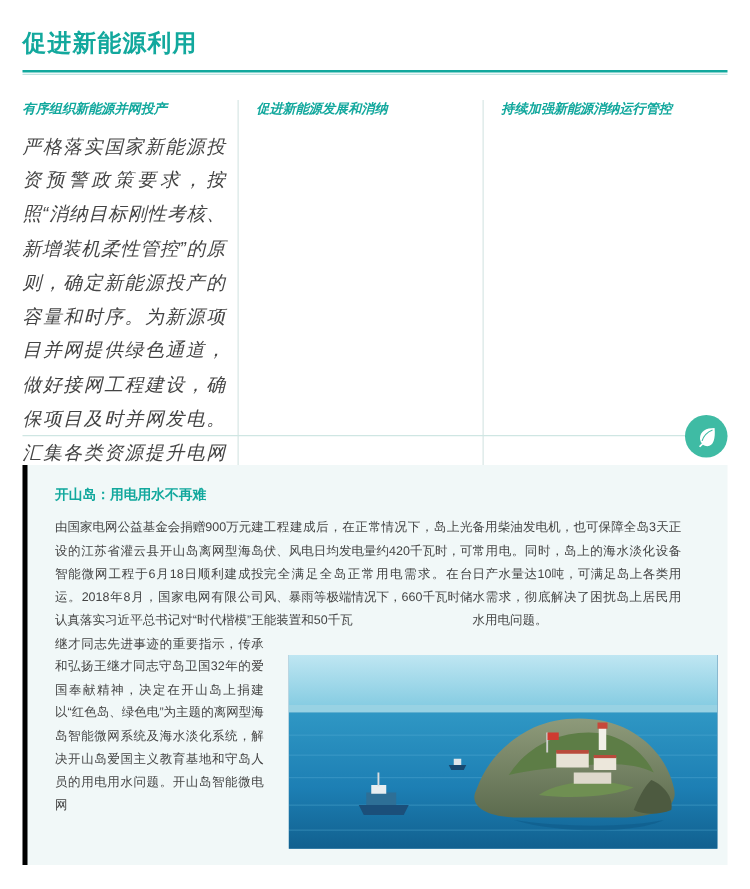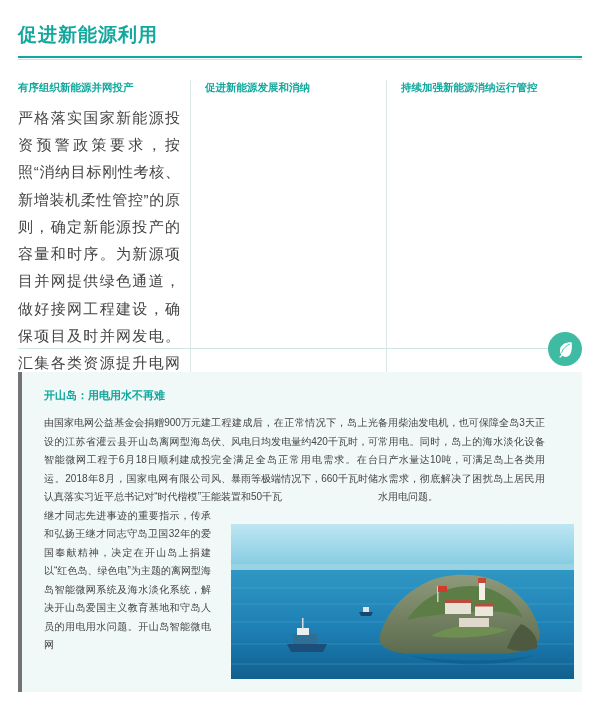--- a/index.html
+++ b/index.html
@@ -49,20 +49,21 @@
     left: 18px;
     top: 80px;
     width: 564px;
     display: flex;
     gap: 0px;
   }
   .col {
     width: 172px;
     padding-right: 10px;
     box-sizing: border-box;
+    font-style: italic;
   }
   .col + .col {
     border-left: 1px solid #d9e7e6;
     padding-left: 14px;
     width: 196px;
   }
   .col-head {
     font-size: 10.5px;
     font-weight: bold;
     color: #12a89d;
@@ -100,21 +101,21 @@
   .leaf-badge svg { display: block; }
 
   
   .case-panel {
     position: absolute;
     left: 18px;
     top: 372px;
     width: 564px;
     height: 320px;
     background: #f1f8f8;
-    border-left: 4px solid #737373;
+    border-left: 4px solid #000000;
     box-sizing: border-box;
   }
   .case-title {
     position: absolute;
     left: 22px;
     top: 16px;
     font-size: 11px;
     font-weight: bold;
     color: #12a89d;
   }

